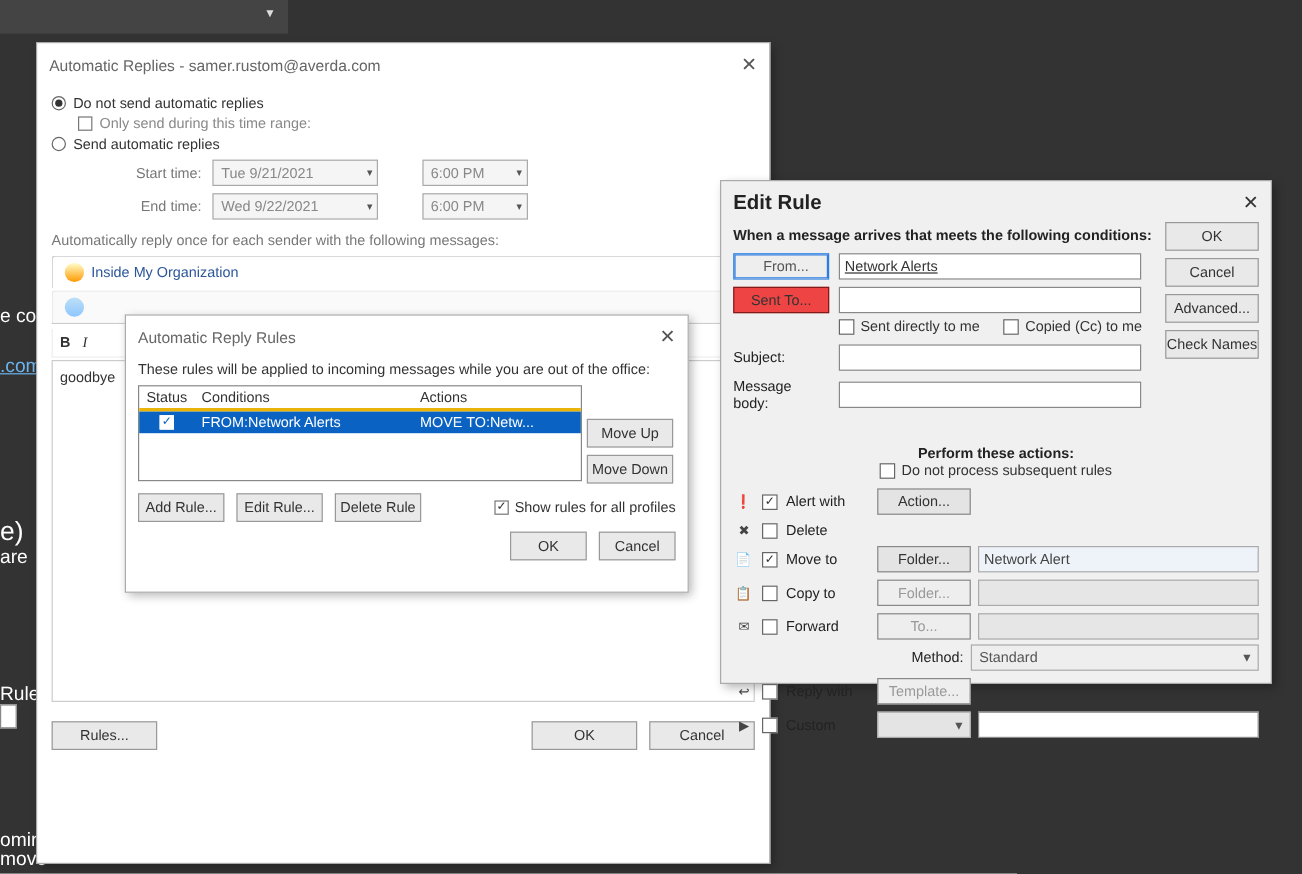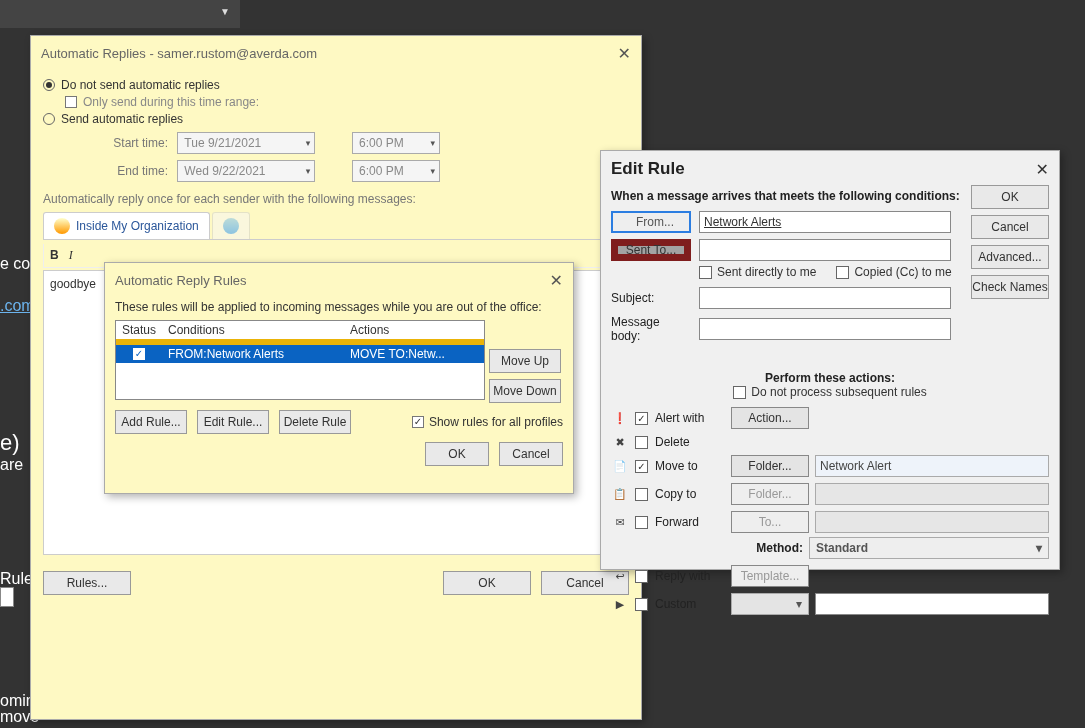--- a/index.html
+++ b/index.html
@@ -14,21 +14,21 @@
     position: relative;
     color: #333;
   }
   .ribbon { position: absolute; top: 0; left: 0; width: 240px; height: 28px; background: #444; }
   .ribbon .drop { position: absolute; right: 10px; top: 6px; color: #ddd; font-size: 10px; }
   .left-text { position: absolute; left: 0; color: #fff; font-size: 16px; }
   a.mail { color: #6cb4ee; text-decoration: underline; }
 
   .dlg {
     position: absolute;
-    background: #fef9c3;
+    background: #ffffff;
     border: 1px solid #aaa;
     box-shadow: 3px 3px 8px rgba(0,0,0,0.3);
   }
   .dlg-title {
     display: flex; justify-content: space-between; align-items: center;
     padding: 8px 10px;
     color: #666;
     font-size: 13px;
   }
   .dlg-title .x { font-family: sans-serif; font-size: 16px; color: #555; cursor: pointer; }
@@ -46,21 +46,21 @@
   .timegrid .label { display:inline-block; width:70px; text-align:right; margin-right:6px;}
   .combo {
     display:inline-flex; align-items:center; justify-content:space-between;
     border:1px solid #aaa; background:#fff; height:22px; padding:0 4px 0 6px;
     color:#555;
   }
   .combo .arrow { font-size:9px; color:#555; margin-left:6px;}
   .combo.disabled { color:#888; background:#f5f5f5;}
   .instr { color:#777; margin:10px 0 6px 0; }
 
-  .tabbar { display:flex; gap:2px; border-bottom:1px solid #ccc; margin-bottom:4px;}
+  .tabbar { display:flex; gap:2px; border-bottom:1px solid #ccc; margin-bottom:4px;flex-direction:column;}
   .tab {
     display:flex; align-items:center; gap:6px; padding:5px 10px;
     border:1px solid #ccc; border-bottom:none; background:#f7f7f7;
     border-top-left-radius:3px; border-top-right-radius:3px; color:#555;
   }
   .tab.active { background:#fff; font-weight:normal; color:#2b579a;}
   .globe { width:16px;height:16px;border-radius:50%;background:linear-gradient(#7ec0ee,#1e90ff);}
   .person { width:16px;height:16px;border-radius:50%;background:linear-gradient(#ffc,#f90);}
   .toolbar { display:flex; align-items:center; gap:6px; border:1px solid #ddd; padding:3px 5px; background:#fafafa; margin-bottom:2px;}
   .dd { border:1px solid #ccc; background:#fff; height:20px; display:inline-flex; align-items:center; padding:0 4px; color:#555;}
@@ -71,21 +71,21 @@
     display:inline-flex; align-items:center; justify-content:center;
     color:#333; cursor:pointer; font-size:12px;
   }
   .bottom-row { display:flex; justify-content:space-between; align-items:center; margin-top:16px;}
 
   
   #dlg-rules { top: 262px; left: 104px; width: 470px; height: 232px; z-index:5;}
   #dlg-rules .body { padding: 0 10px 8px 10px; color:#333;}
   #dlg-rules .desc { margin: 2px 0 6px 0; }
   .table { border:1px solid #888; height:80px; background:#fff; font-size:12px;}
-  .thead { display:flex; border-bottom:6px solid #eab308; color:#333;}
+  .thead { display:flex; border-bottom:3px solid #eab308; color:#333;}
   .th { padding:2px 6px; }
   .th.status{width:46px;} .th.cond{flex:1;} .th.act{width:140px;}
   .trow { display:flex; align-items:center; background:#0a63c2; color:#fff; }
   .trow .td { padding:2px 6px;}
   .td.status{width:46px; display:flex; align-items:center; justify-content:center;}
   .td.cond{flex:1;} .td.act{width:140px;}
   .chk.white { border-color:#fff; }
   .chk.white.on::after { color:#0a63c2; }
   .side-btns { position:absolute; right:12px; top:86px; display:flex; flex-direction:column; gap:6px;}
   .rule-btns { display:flex; gap:10px; margin-top:10px; align-items:center;}
@@ -93,42 +93,42 @@
   .okrow { display:flex; justify-content:flex-end; gap:10px; margin-top:8px;}
 
   
   #dlg-edit { top:150px; left:600px; width:460px; height:420px; z-index:10; background:#f0f0f0;}
   #dlg-edit .hdr { display:flex; justify-content:space-between; align-items:center; padding:8px 10px;}
   #dlg-edit .hdr .title { font-weight:600; color:#222; font-size:17px;}
   #dlg-edit .hdr .x { font-size:16px; cursor:pointer;}
   #dlg-edit .content { padding: 0 10px 10px 10px; position:relative;}
   .cond-label { font-weight:600; margin:2px 0 8px 0; color:#222;}
   .grid { display:grid; grid-template-columns:80px 1fr; gap:6px 8px; align-items:center; width:340px;}
-  .gbtn { border:7px solid #7f1d1d; background:#a3a3a3; height:22px; display:flex; align-items:center; justify-content:center; cursor:pointer; font-size:12px;}
+  .gbtn { border:1px solid #7f1d1d; background:#ef4444; height:22px; display:flex; align-items:center; justify-content:center; cursor:pointer; font-size:12px;}
   .gbtn.sel { border-color:#2b7de1; box-shadow:inset 0 0 0 1px #2b7de1;padding-left:24px;}
   .txt { border:1px solid #888; height:22px; background:#fff; padding:0 4px; display:flex; align-items:center; color:#333;}
   .txt u { text-decoration: underline; }
   .ckrow { display:flex; gap:20px; margin:4px 0 8px 88px;}
   .right-col { position:absolute; right:10px; top:-4px; display:flex; flex-direction:column; gap:6px;}
   .right-col .btn { min-width:78px;}
   .perf-label { font-weight:600; margin:10px 0 8px 0; color:#222;}
   .actgrid {
     display:grid;
     grid-template-columns:18px 14px 70px 78px 1fr;
     gap:6px 6px; align-items:center;
   }
   .ico { font-size:11px; color:#444; text-align:center;}
   .ck { width:13px;height:13px;border:1px solid #666;background:#fff;display:inline-flex;align-items:center;justify-content:center;}
   .ck.on::after{content:"✓";font-size:10px;color:#333;}
   .albl { font-size:12px; color:#222;}
   .abtn { border:1px solid #888; background:#e4e4e4; height:22px; display:flex; align-items:center; justify-content:center; font-size:12px; cursor:pointer;}
   .abtn.dis { color:#999; background:#eee;}
   .afld { border:1px solid #aaa; height:22px; background:#e6e6e6; padding:0 4px; display:flex; align-items:center; color:#666;}
   .afld.on { background:#eef3fa; color:#444;}
-  .method-row { display:grid; grid-template-columns:108px 78px 1fr; gap:6px; align-items:center; margin-top:4px;font-weight:bold;}
+  .method-row { display:grid; grid-template-columns:108px 78px 1fr; gap:6px; align-items:center; margin-top:4px;}
   .sel { border:1px solid #aaa; height:22px; background:#eee; display:flex; align-items:center; justify-content:space-between; padding:0 6px; color:#555;}
 </style>
 </head>
 <body>
 
 <div class="ribbon">
   <span class="drop">▼</span>
 </div>
 
 <div class="left-text" style="top:255px;">e co</div>

